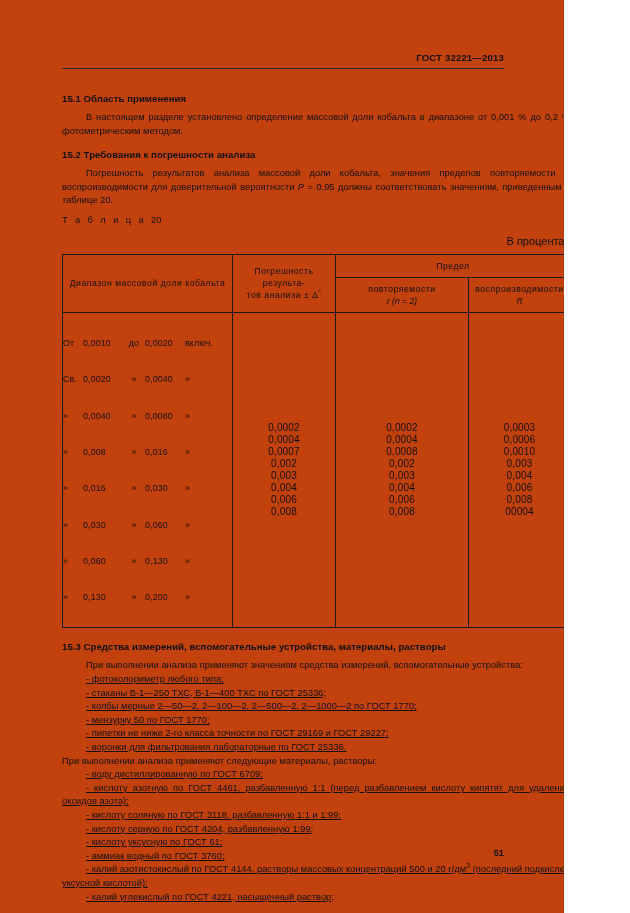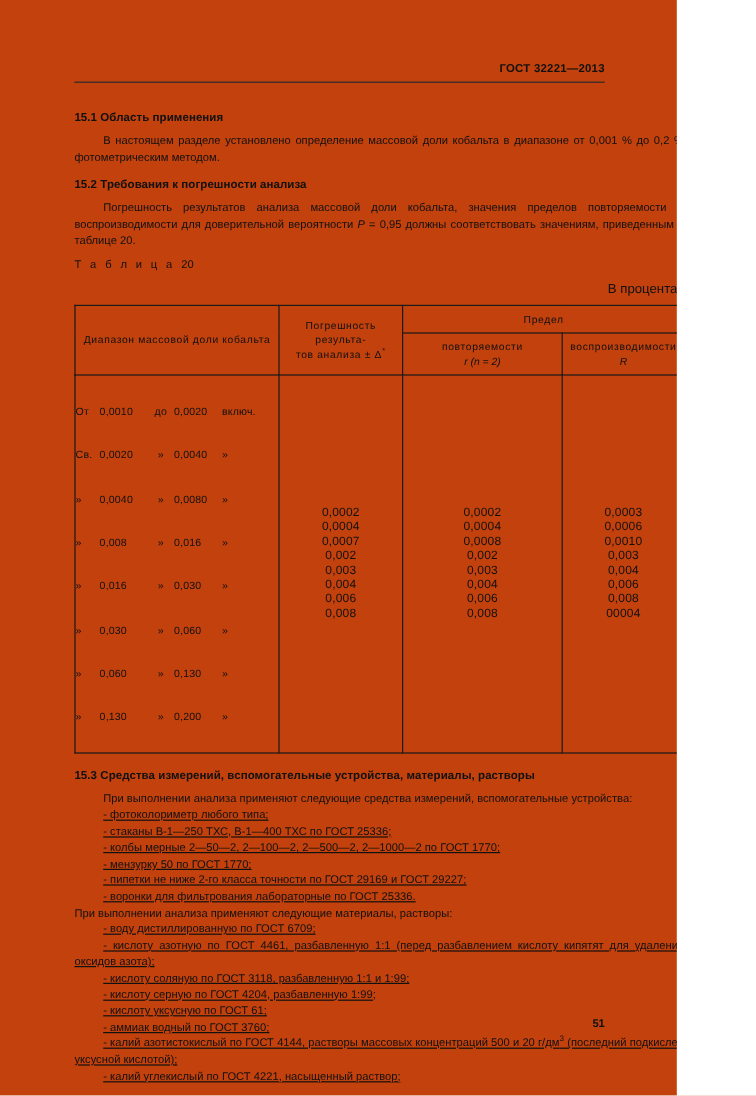--- a/index.html
+++ b/index.html
@@ -272,21 +272,21 @@
         <tr>
           <td class="footnote" colspan="4">*  Соответствуют значениям  расширенной  неопределенности.</td>
         </tr>
       </tbody>
     </table>
 
     <div class="sp-12"></div>
 
     <h2 class="subsec-title">15.3 Средства измерений, вспомогательные устройства, материалы, растворы</h2>
     <div class="sp-6"></div>
-    <p class="body indent">При выполнении анализа применяют следующие средства измерений, вспомогательные устройства:</p>
+    <p class="body indent">При выполнении анализа применяют значениям средства измерений, вспомогательные устройства:</p>
 
     <ul class="dashlist">
       <li>- фотоколориметр любого типа;</li>
       <li>- стаканы В-1—250 ТХС, В-1—400 ТХС по ГОСТ 25336;</li>
       <li>- колбы мерные 2—50—2, 2—100—2, 2—500—2, 2—1000—2 по ГОСТ 1770;</li>
       <li>- мензурку 50 по ГОСТ 1770;</li>
       <li>- пипетки не ниже 2-го класса точности по ГОСТ 29169 и ГОСТ 29227;</li>
       <li>- воронки для фильтрования лабораторные по ГОСТ 25336.</li>
     </ul>
 

